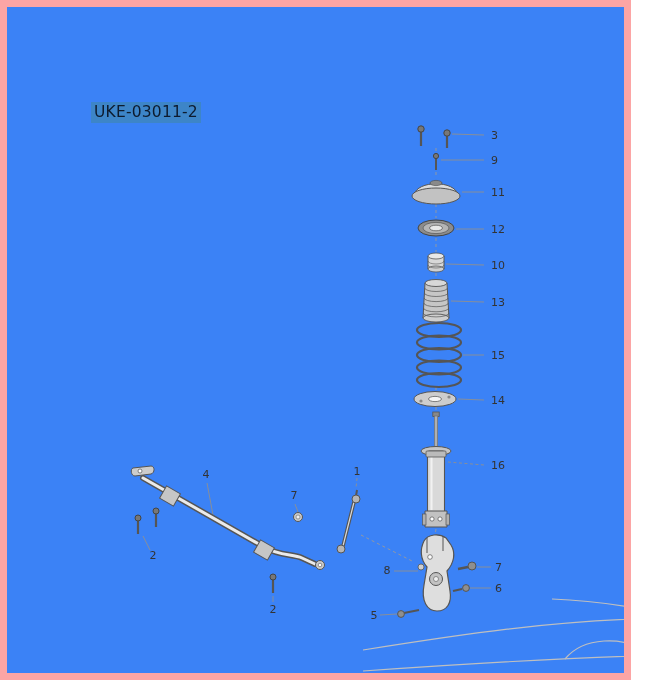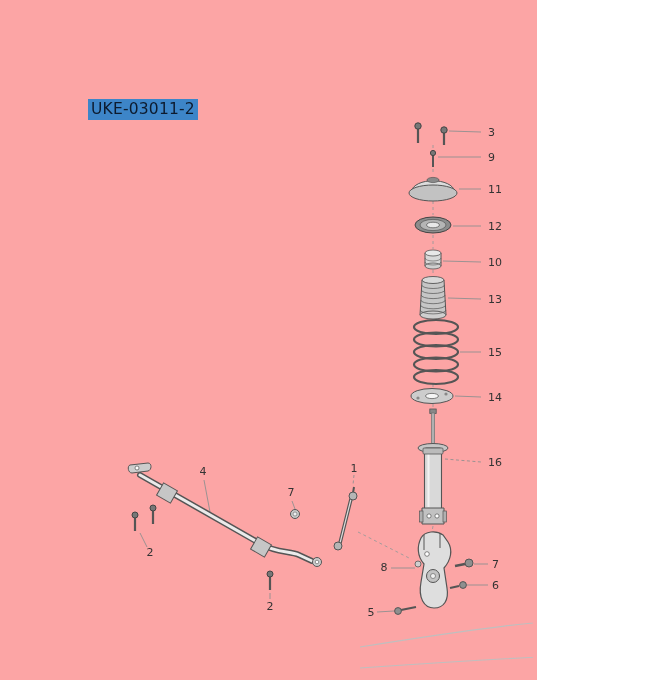--- a/index.html
+++ b/index.html
@@ -1,16 +1,16 @@
 <!DOCTYPE html>
 <html><head>
 <meta charset="utf-8">
 <style>
   html,body{margin:0;padding:0;background:#fff;}
-  .page{position:relative;width:537px;height:680px;background:#fca5a5;border:4px solid #fca5a5;box-sizing:border-box;font-family:"DejaVu Sans",sans-serif;overflow:hidden;}
+  .page{position:relative;width:631px;height:680px;background:#3b82f6;border:7px solid #fca5a5;box-sizing:border-box;font-family:"DejaVu Sans",sans-serif;overflow:hidden;}
   .part-code{position:absolute;left:84px;top:95px;background:#3d85c8;color:#0d1b2e;font-size:15.5px;line-height:21px;padding:0 3px;letter-spacing:.2px;}
   svg.diagram{position:absolute;left:0;top:0;}
   svg text{font-family:"DejaVu Sans",sans-serif;font-size:11px;fill:#333;}
   .leader{stroke:#909090;stroke-width:.9;fill:none;}
   .leader-dashed{stroke:#909090;stroke-width:.9;fill:none;stroke-dasharray:3 2.5;}
   .centerline{stroke:#9a9a9a;stroke-width:.9;fill:none;stroke-dasharray:3 3;}
   .sketch{stroke:#bfbfbf;stroke-width:1.2;fill:none;}
 </style>
 </head>
 <body>

